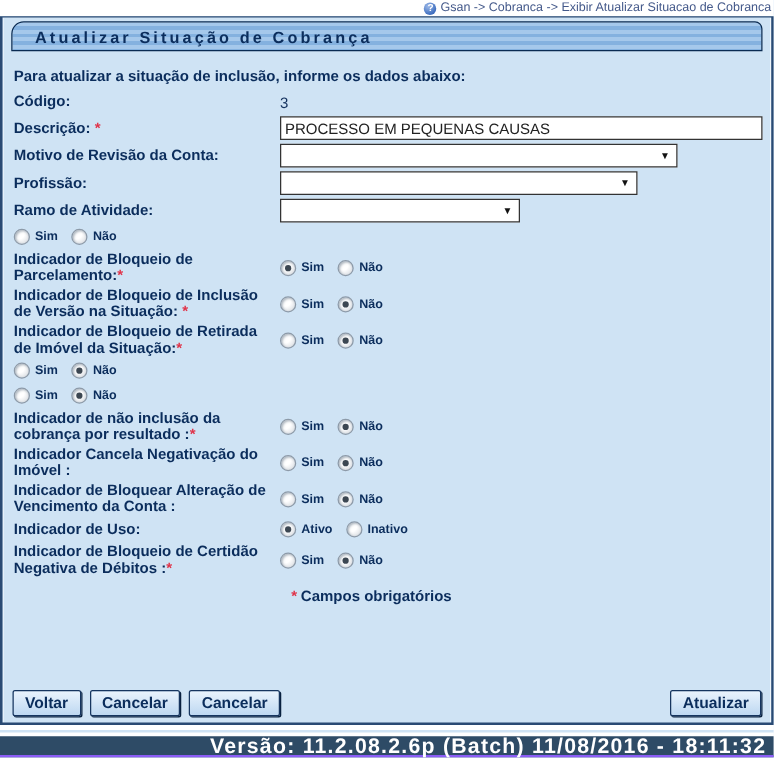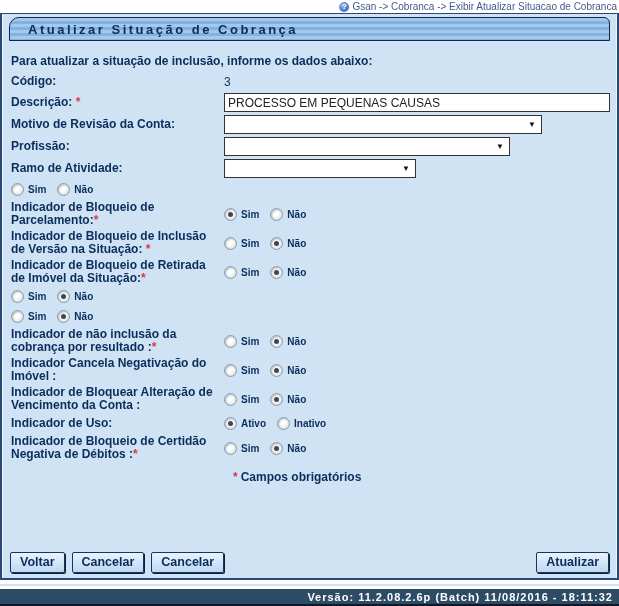--- a/index.html
+++ b/index.html
@@ -89,22 +89,22 @@
   
   .footer-strip {
     position:absolute; left:0; right:0; bottom:17px; height:9px; background:#ffffff;
   }
   .footer-strip::after {
     content:""; position:absolute; left:0; right:0; top:4px; height:2px; background:#cfe3f4;
   }
   .footer {
     position:absolute; left:0; right:0; bottom:0; height:17px; background:#2e4b66;
     display:flex; align-items:center; justify-content:flex-end; padding-right:6px;
-    font-size:11px; font-weight:bold; letter-spacing:1px; color:#ffffff;
-    border-bottom:2px solid #0f172a;
+    font-size:17px; font-weight:bold; letter-spacing:1px; color:#ffffff;
+    border-bottom:2px solid #8b5cf6;
   }
 </style>
 </head>
 <body>
 
 <div class="topbar">
   <span class="help-icon">?</span>
   <span>Gsan -&gt; Cobranca -&gt; Exibir Atualizar Situacao de Cobranca</span>
 </div>
 

